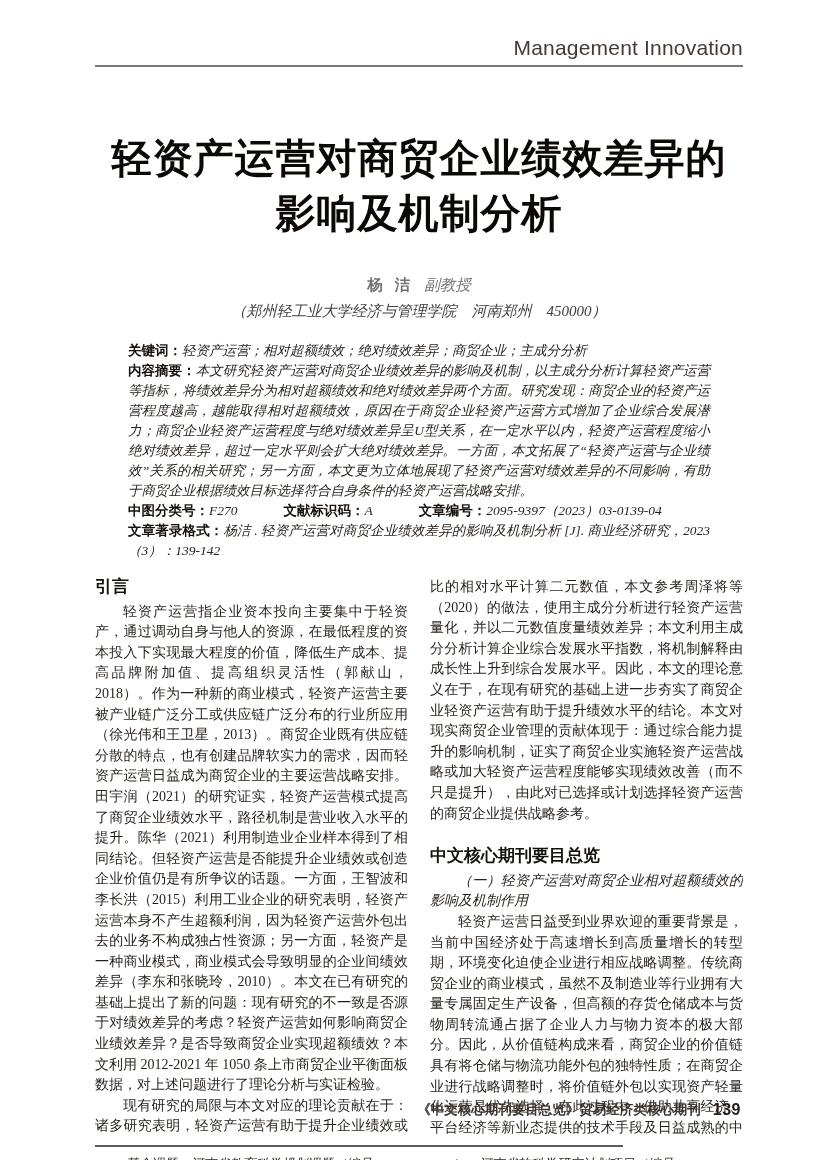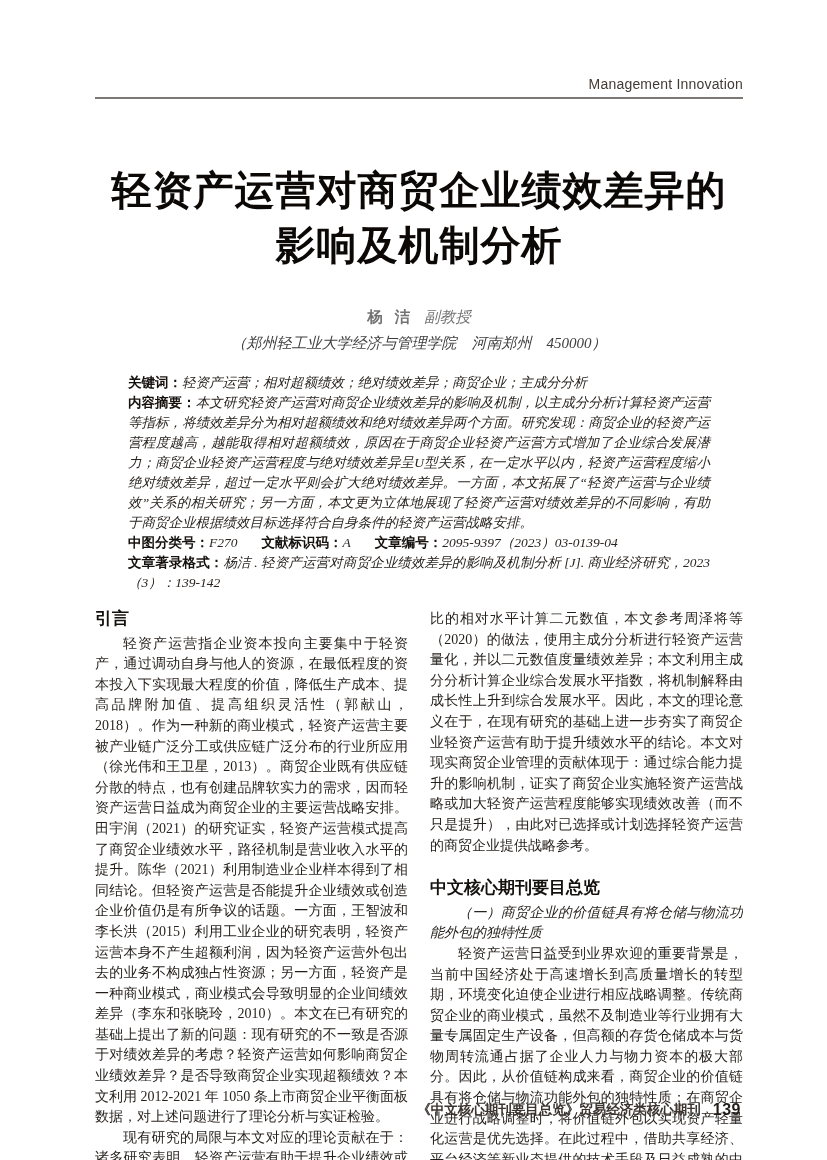--- a/index.html
+++ b/index.html
@@ -9,24 +9,24 @@
     margin: 0 auto;
     background: #ffffff;
     color: #27211d;
     font-family: "Liberation Serif", "DejaVu Serif", serif;
     overflow: hidden;
   }
   .content { position: absolute; left: 95px; top: 0; width: 648px; }
 
   
   .running-head {
-    padding-top: 76px;
+    padding-top: 36px;
     text-align: right;
     font-family: "Liberation Sans", "DejaVu Sans", sans-serif;
-    font-size: 14px; letter-spacing: 0.2px;
+    font-size: 21px; letter-spacing: 0.2px;
     color: #433a35;
   }
   .head-rule { margin-top: 5px; height: 2px; background: #7d7874; }
 
   
   .title {
     margin-top: 64px;
     text-align: center;
     font-family: "Liberation Sans", "DejaVu Sans", sans-serif;
     font-weight: 700;
@@ -44,21 +44,21 @@
     font-size: 13.5px; line-height: 20px;
     text-align: justify;
     color: #29231f;
   }
   .meta .lbl {
     font-family: "Liberation Sans", "DejaVu Sans", sans-serif;
     font-weight: 700; font-style: normal; color: #16110d;
   }
   .meta .val { font-style: italic; }
   .meta p { margin: 0; }
-  .meta .inline-row { display: flex; gap: 24px; }
+  .meta .inline-row { display: flex; gap: 46px; }
   .meta .inline-row .pair { white-space: nowrap; }
 
   
   .columns {
     display: flex; gap: 22px;
     margin-top: 16px;
     height: 560px; overflow: hidden;
   }
   .col { width: 313px; font-size: 14px; line-height: 20.6px; text-align: justify; color: #241e1a; }
   .col p { margin: 0; text-indent: 2em; }
@@ -118,21 +118,21 @@
 
     <div class="columns">
       <div class="col">
         <h2 class="sec">引言</h2>
         <p>轻资产运营指企业资本投向主要集中于轻资产，通过调动自身与他人的资源，在最低程度的资本投入下实现最大程度的价值，降低生产成本、提高品牌附加值、提高组织灵活性（郭献山，2018）。作为一种新的商业模式，轻资产运营主要被产业链广泛分工或供应链广泛分布的行业所应用（徐光伟和王卫星，2013）。商贸企业既有供应链分散的特点，也有创建品牌软实力的需求，因而轻资产运营日益成为商贸企业的主要运营战略安排。田宇润（2021）的研究证实，轻资产运营模式提高了商贸企业绩效水平，路径机制是营业收入水平的提升。陈华（2021）利用制造业企业样本得到了相同结论。但轻资产运营是否能提升企业绩效或创造企业价值仍是有所争议的话题。一方面，王智波和李长洪（2015）利用工业企业的研究表明，轻资产运营本身不产生超额利润，因为轻资产运营外包出去的业务不构成独占性资源；另一方面，轻资产是一种商业模式，商业模式会导致明显的企业间绩效差异（李东和张晓玲，2010）。本文在已有研究的基础上提出了新的问题：现有研究的不一致是否源于对绩效差异的考虑？轻资产运营如何影响商贸企业绩效差异？是否导致商贸企业实现超额绩效？本文利用 2012-2021 年 1050 条上市商贸企业平衡面板数据，对上述问题进行了理论分析与实证检验。</p>
         <p>现有研究的局限与本文对应的理论贡献在于：诸多研究表明，轻资产运营有助于提升企业绩效或价值，但其对“轻资产运营”的量化使用根据存货占比和销售费用收入</p>
       </div>
       <div class="col">
         <p class="cont">比的相对水平计算二元数值，本文参考周泽将等（2020）的做法，使用主成分分析进行轻资产运营量化，并以二元数值度量绩效差异；本文利用主成分分析计算企业综合发展水平指数，将机制解释由成长性上升到综合发展水平。因此，本文的理论意义在于，在现有研究的基础上进一步夯实了商贸企业轻资产运营有助于提升绩效水平的结论。本文对现实商贸企业管理的贡献体现于：通过综合能力提升的影响机制，证实了商贸企业实施轻资产运营战略或加大轻资产运营程度能够实现绩效改善（而不只是提升），由此对已选择或计划选择轻资产运营的商贸企业提供战略参考。</p>
         <h2 class="sec later">中文核心期刊要目总览</h2>
-        <p class="subhead">（一）商贸企业的价值链具有将仓储与物流功能外包的独特性质</p>
+        <p class="subhead">（一）轻资产运营对商贸企业相对超额绩效的影响及机制作用</p>
         <p>轻资产运营日益受到业界欢迎的重要背景是，当前中国经济处于高速增长到高质量增长的转型期，环境变化迫使企业进行相应战略调整。传统商贸企业的商业模式，虽然不及制造业等行业拥有大量专属固定生产设备，但高额的存货仓储成本与货物周转流通占据了企业人力与物力资本的极大部分。因此，从价值链构成来看，商贸企业的价值链具有将仓储与物流功能外包的独特性质；在商贸企业进行战略调整时，将价值链外包以实现资产轻量化运营是优先选择。在此过程中，借助共享经济、平台经济等新业态提供的技术手段及日益成熟的中介咨询市场，商贸企业能够更精准地定位到其他可以拆分的</p>
       </div>
     </div>
 
     <div class="footnote-rule"></div>
     <p class="footnote">基金课题：河南省教育科学规划课题（编号：2022YB0630）；河南省软科学研究计划项目（编号：222400410622）</p>
 
   </div>
 
   <div class="page-footer">

